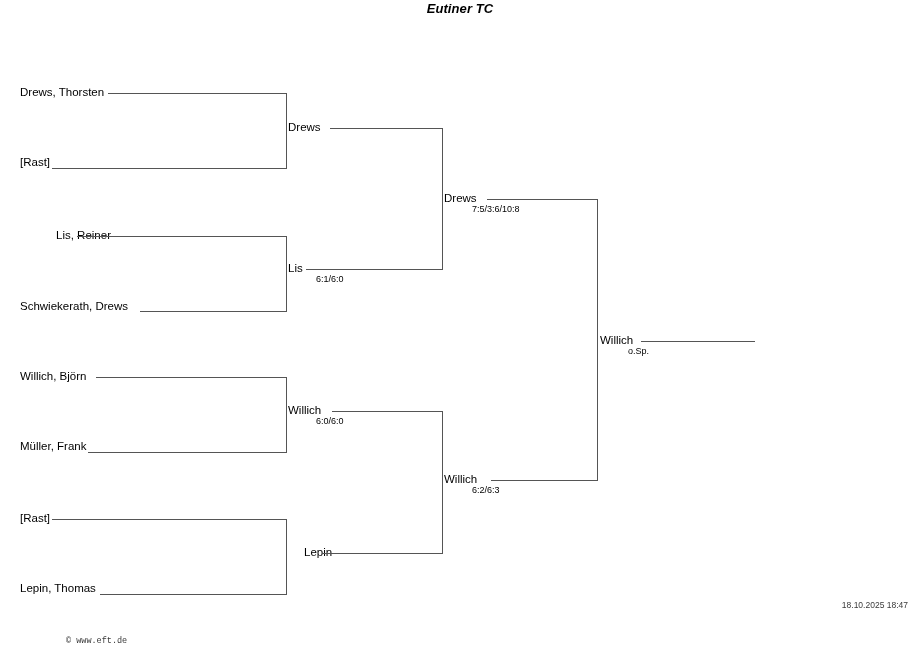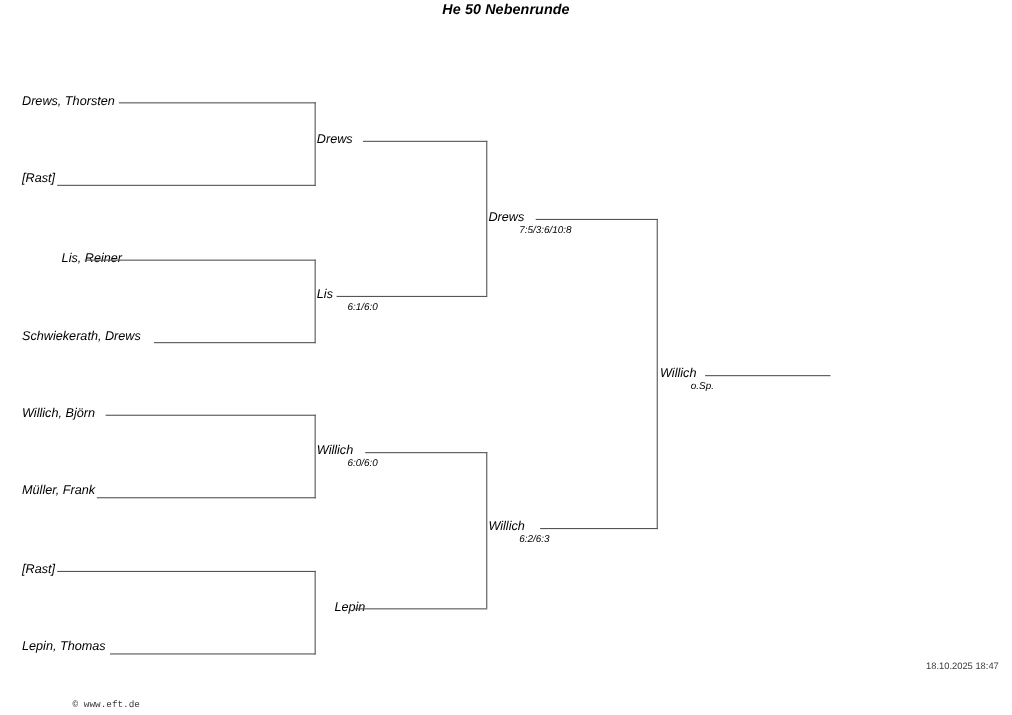--- a/index.html
+++ b/index.html
@@ -33,21 +33,20 @@
     letter-spacing: 0.1px;
   }
 
   
   #bracket {
     position: absolute;
     left: 0;
     top: 0;
     width: 920px;
     height: 532px;
-    font-style: italic;
   }
 
   .slot {
     position: absolute;
     white-space: nowrap;
   }
   .slot .nm {
     font-size: 11.5px;
     line-height: 12px;
     display: block;
@@ -89,21 +88,21 @@
     font-size: 8.5px;
     color: #3a3a3a;
     white-space: nowrap;
     text-align: left;
   }
 </style>
 </head>
 <body>
 
 <div id="header">
-  <div class="hline">He 50 Nebenrunde</div>
+  <div class="hline">Eutiner TC</div>
 </div>
 
 <div id="bracket">
 
   <div class="slot" style="left:20px; top:86px;">
     <span class="nm">Drews, Thorsten</span>
   </div>
   <div class="hl" style="left:108px; top:93px; width:179px;"></div>
 
   <div class="slot" style="left:20px; top:156px;">

